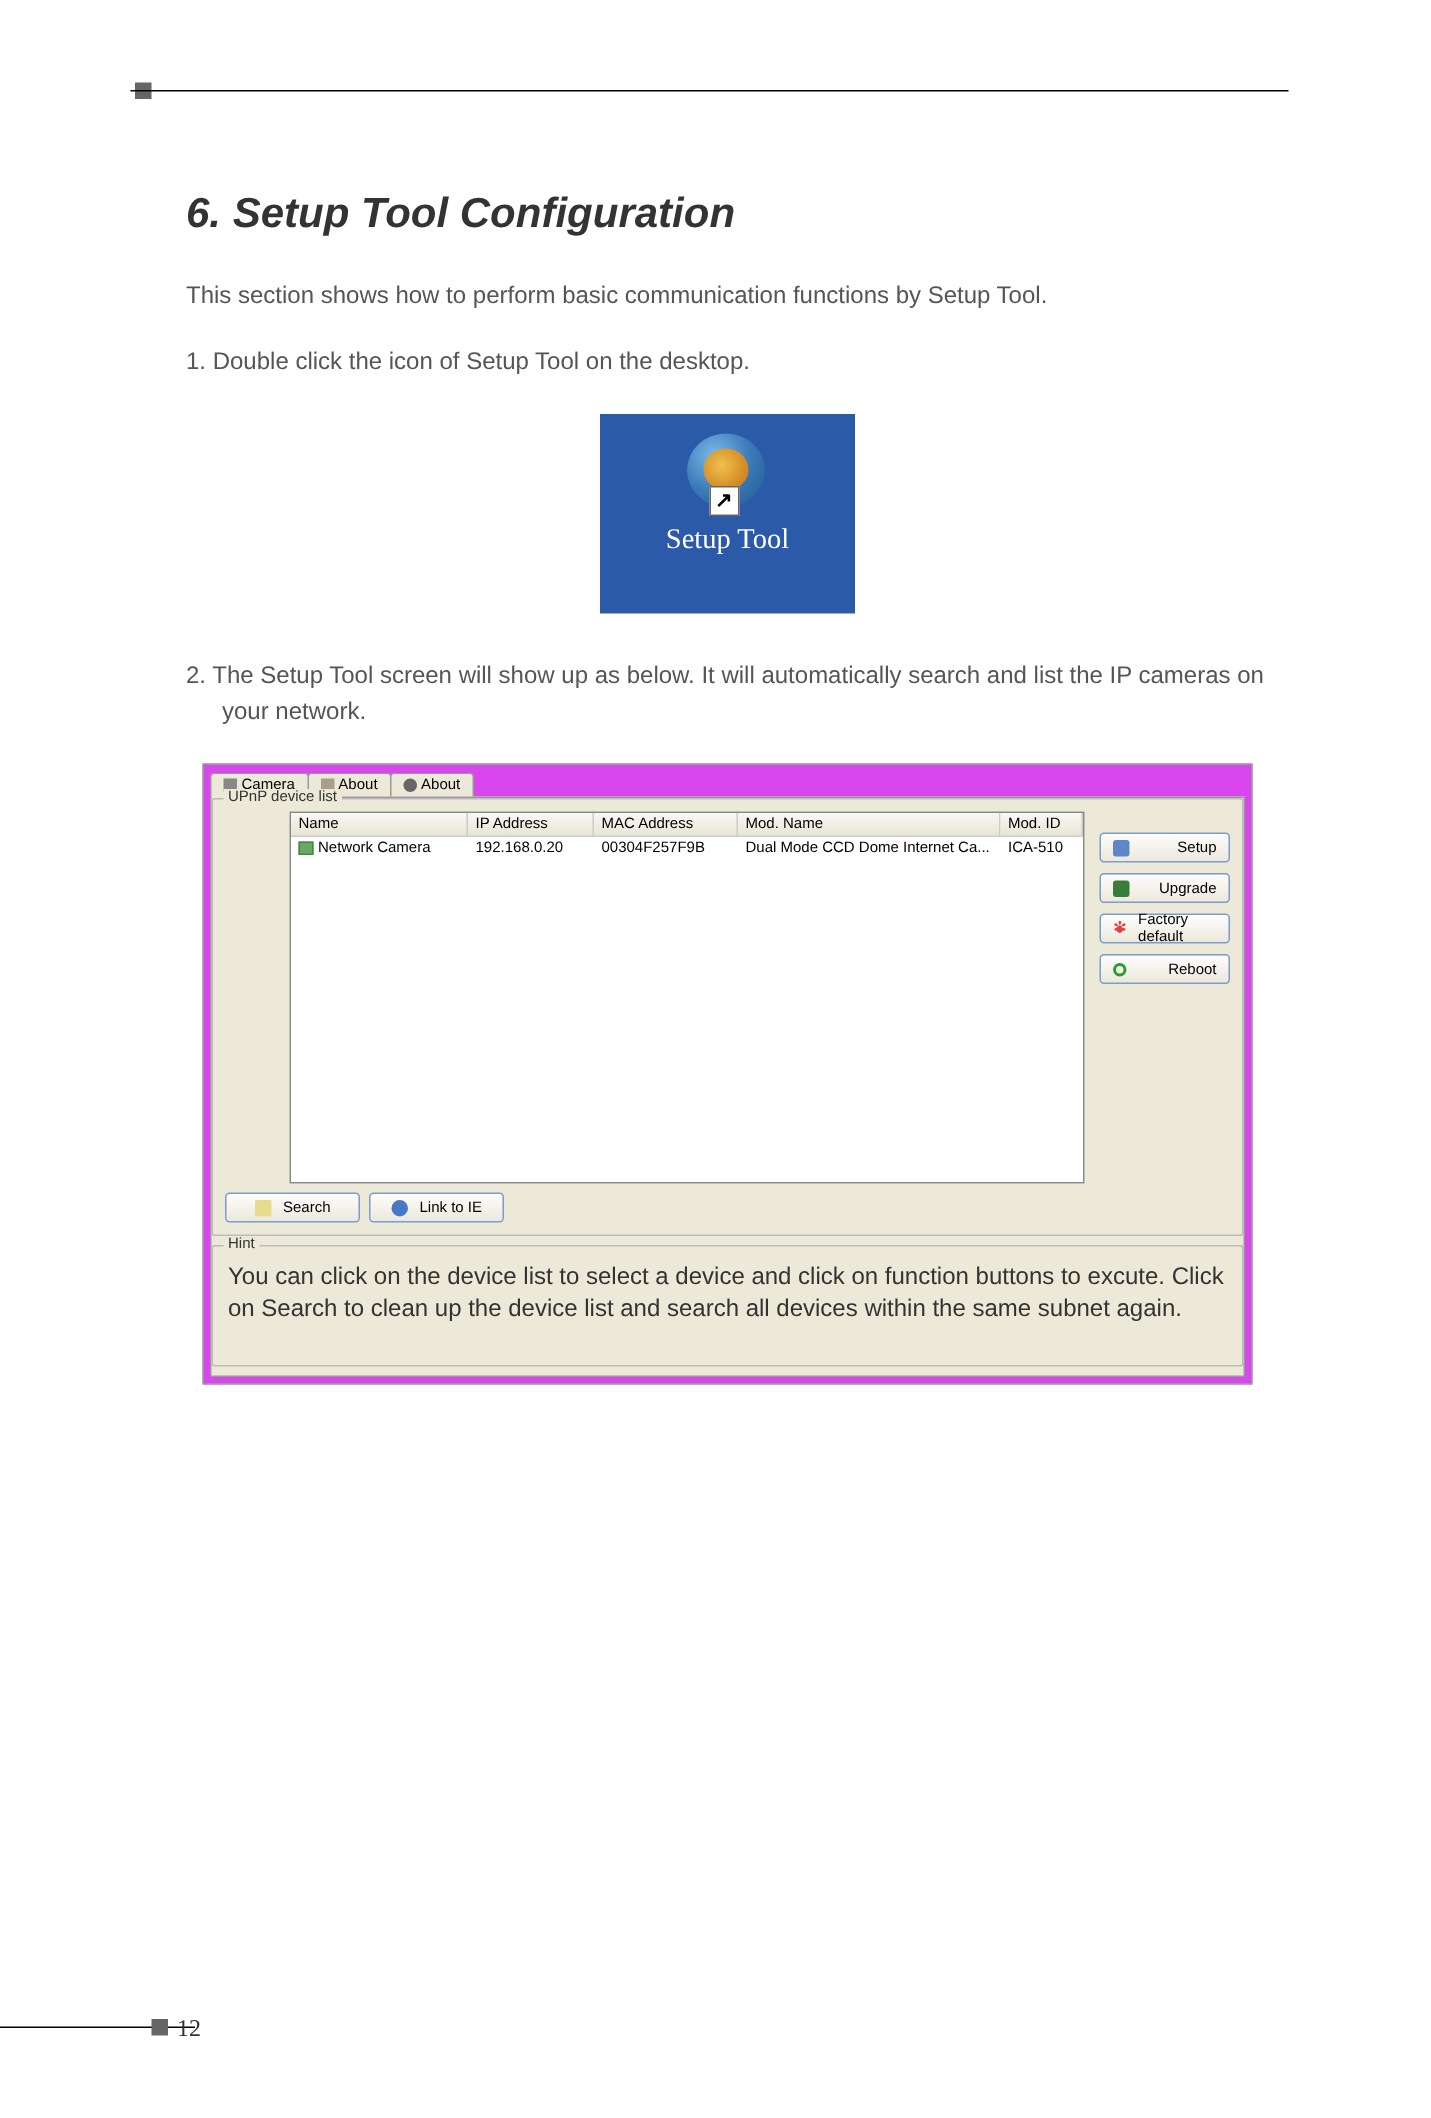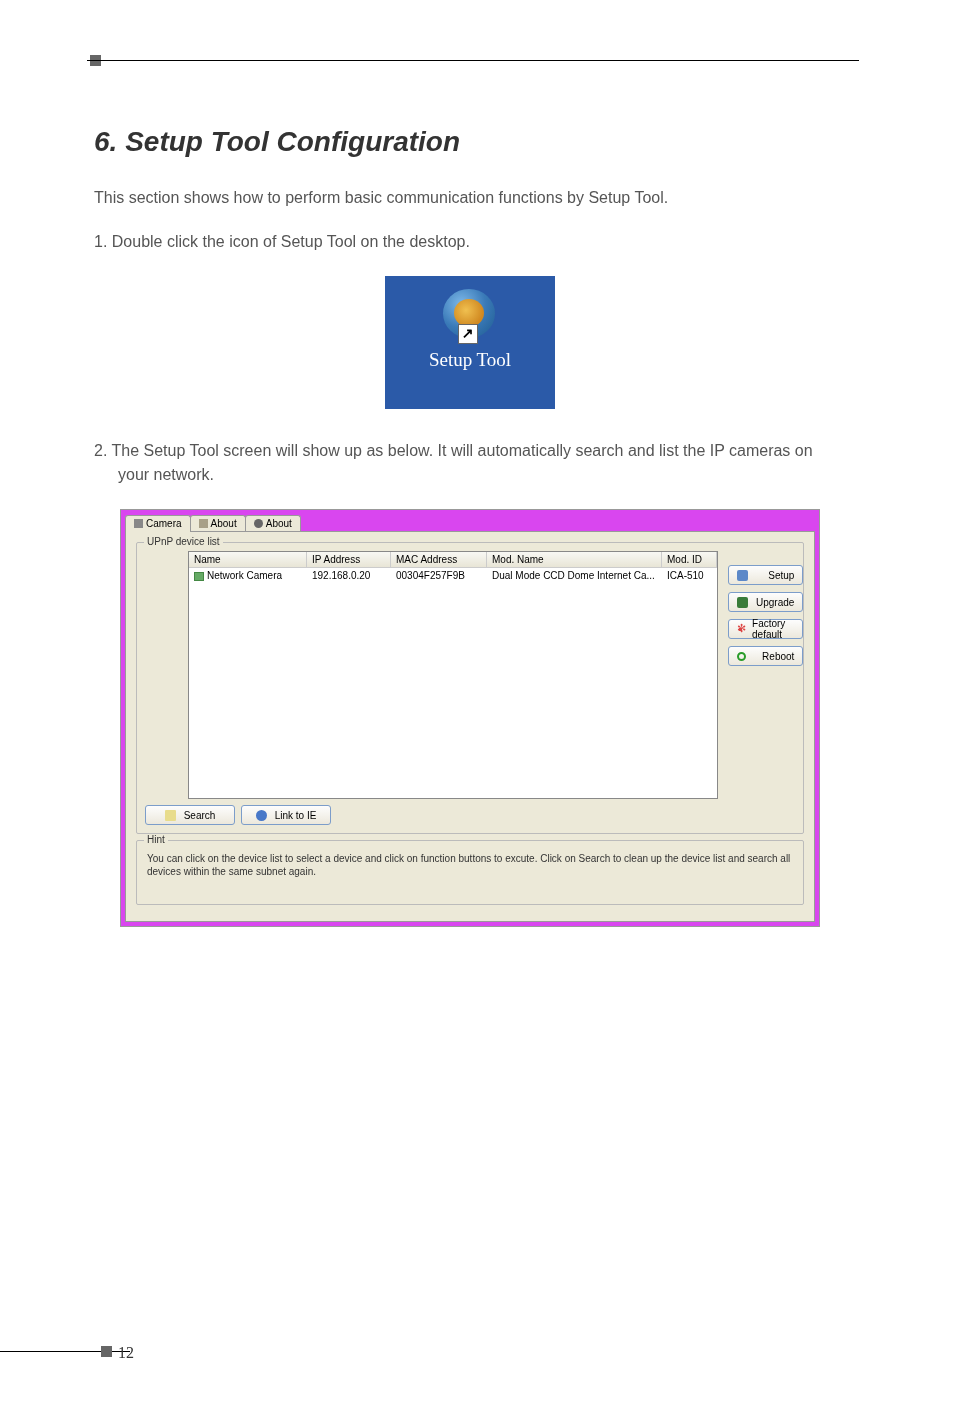--- a/index.html
+++ b/index.html
@@ -26,21 +26,21 @@
       position: absolute;
       top: 55px;
       left: 90px;
       width: 11px;
       height: 11px;
       background: #666;
     }
     .content {
       position: absolute;
       top: 126px;
-      left: 94px;
+      left: 124px;
       right: 108px;
     }
     .heading {
       font-size: 28px;
       font-weight: bold;
       font-style: italic;
       color: #333;
       margin-bottom: 28px;
     }
     .body-text {
@@ -146,21 +146,21 @@
       padding-bottom: 3px;
     }
     .tab-icon {
       width: 9px;
       height: 9px;
       display: inline-block;
     }
     .tab-content {
       border: 1px solid #999;
       background: #ece9d8;
-      padding: 10px;
+      padding: 0;
     }
     .group-box {
       border: 1px solid #bbb;
       border-radius: 2px;
       padding: 8px;
       margin-bottom: 6px;
       position: relative;
     }
     .group-label {
       position: absolute;
@@ -245,21 +245,21 @@
     .bottom-buttons {
       display: flex;
       gap: 6px;
       margin-top: 6px;
     }
     .bottom-buttons .xp-button {
       width: 90px;
       justify-content: center;
     }
     .hint-text {
-      font-size: 10px;
+      font-size: 16px;
       color: #333;
       line-height: 1.3;
       padding: 3px 2px 18px;
     }
     .page-bottom-line {
       position: absolute;
       bottom: 60px;
       left: 0;
       width: 130px;
       height: 1px;

